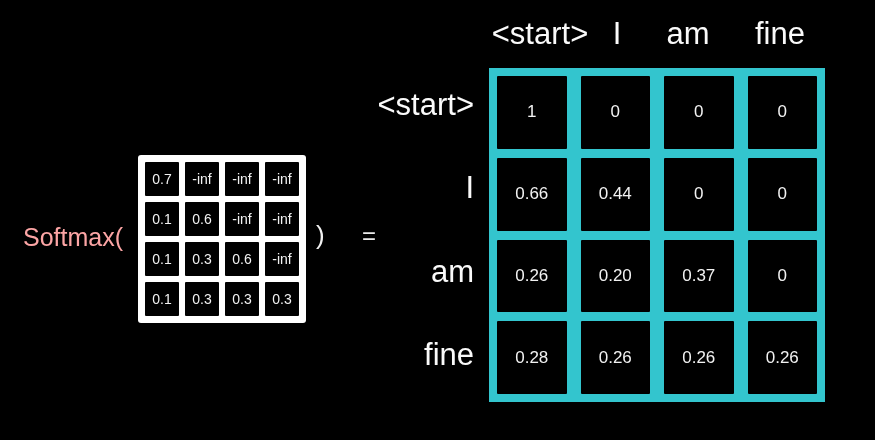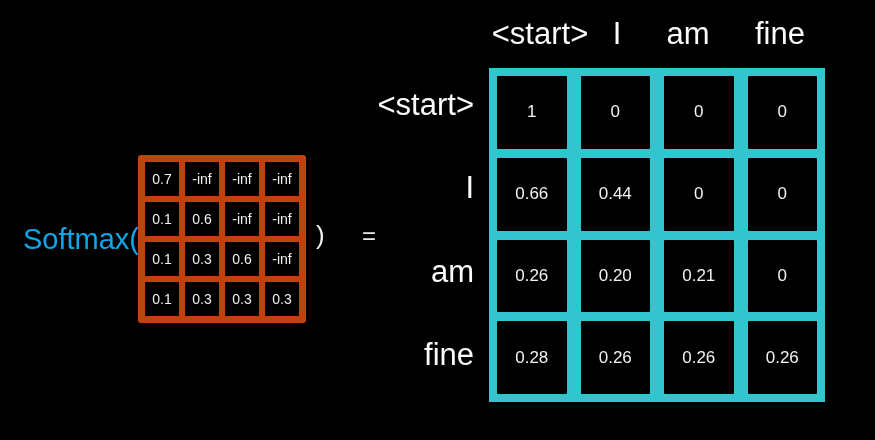--- a/index.html
+++ b/index.html
@@ -7,36 +7,36 @@
     width: 875px; height: 440px;
     background: #000;
     position: relative;
     overflow: hidden;
     font-family: "Liberation Sans", sans-serif;
     color: #f2f2f2;
   }
   .abs { position: absolute; }
 
   
-  #softmax-label { left: 23px;  top: 223px; font-size: 29px; color: #0ea5e9; }
+  #softmax-label { left: 23px;  top: 223px; font-size: 25px; color: #fca5a5; }
   #close-paren   { left: 316px; top: 220px; font-size: 26px; color: #f1f1f1; }
   #equals-sign   { left: 362px; top: 222px; font-size: 24px; color: #e9e9e9; }
 
   
   .matrix {
     position: absolute;
     display: grid;
     grid-template-columns: repeat(4, 1fr);
     grid-template-rows: repeat(4, 1fr);
     box-sizing: border-box;
   }
   #input-matrix {
     left: 138px; top: 155px;
     width: 168px; height: 168px;
-    background: #c2410c;
+    background: #ffffff;
     padding: 7px; gap: 6px;
     border-radius: 3px;
   }
   #output-matrix {
     left: 489px; top: 68px;
     width: 336px; height: 334px;
     background: #33c5ce;
     padding: 8px;
     column-gap: 14px; row-gap: 9px;
   }
@@ -118,19 +118,19 @@
   <div class="cell">1</div>
   <div class="cell">0</div>
   <div class="cell">0</div>
   <div class="cell">0</div>
   <div class="cell">0.66</div>
   <div class="cell">0.44</div>
   <div class="cell">0</div>
   <div class="cell">0</div>
   <div class="cell">0.26</div>
   <div class="cell">0.20</div>
-  <div class="cell">0.21</div>
+  <div class="cell">0.37</div>
   <div class="cell">0</div>
   <div class="cell">0.28</div>
   <div class="cell">0.26</div>
   <div class="cell">0.26</div>
   <div class="cell">0.26</div>
 </div>
 
 </body></html>

